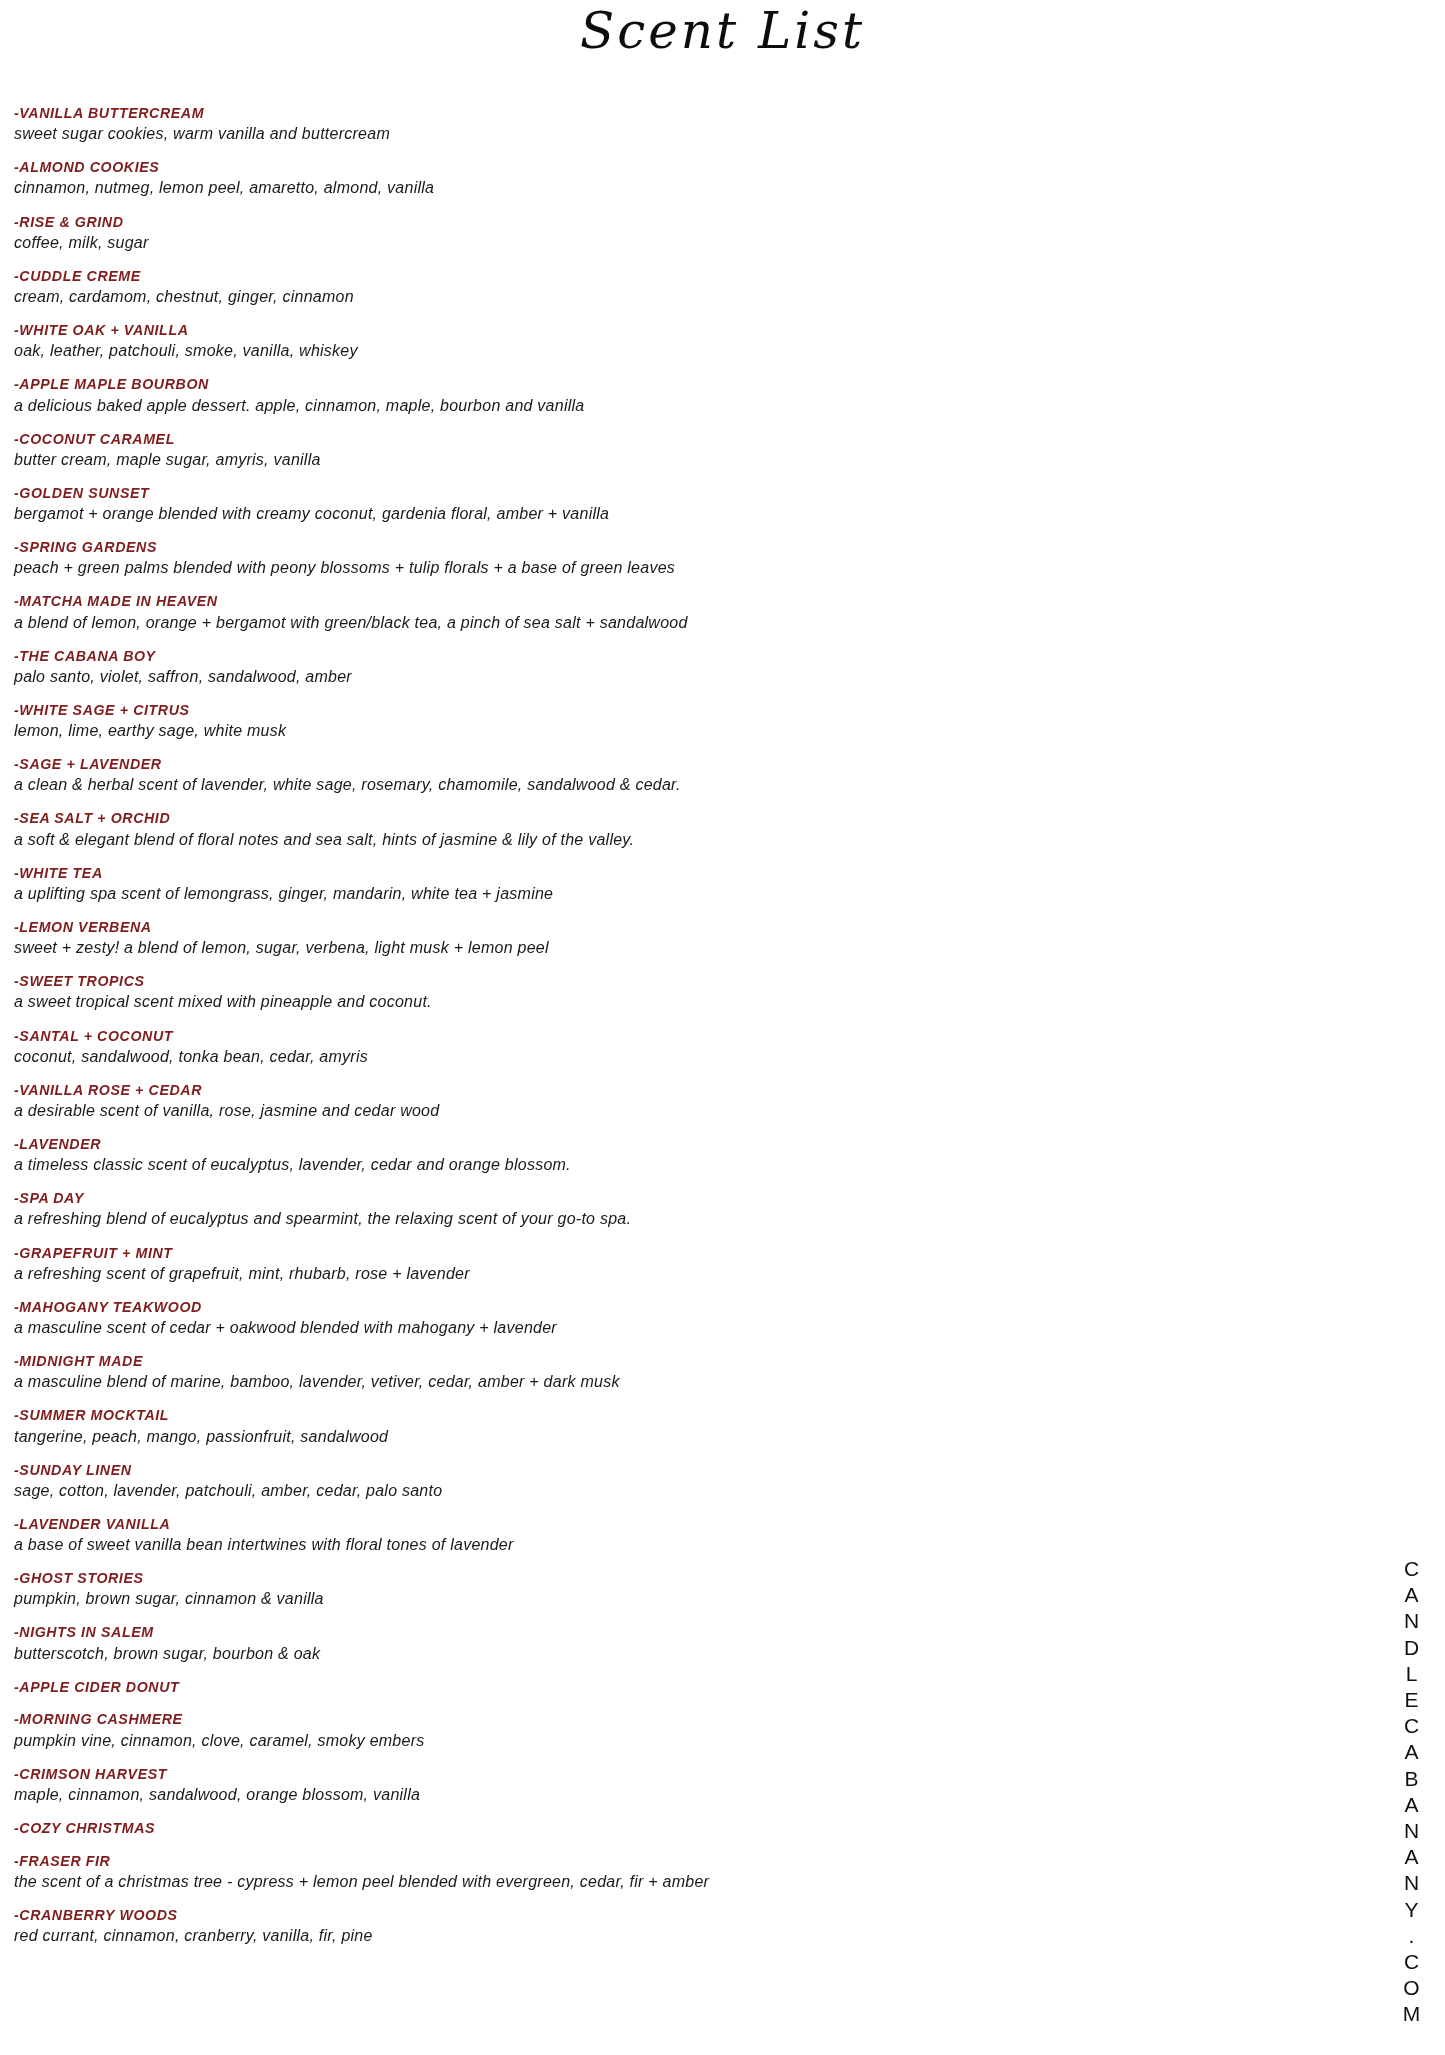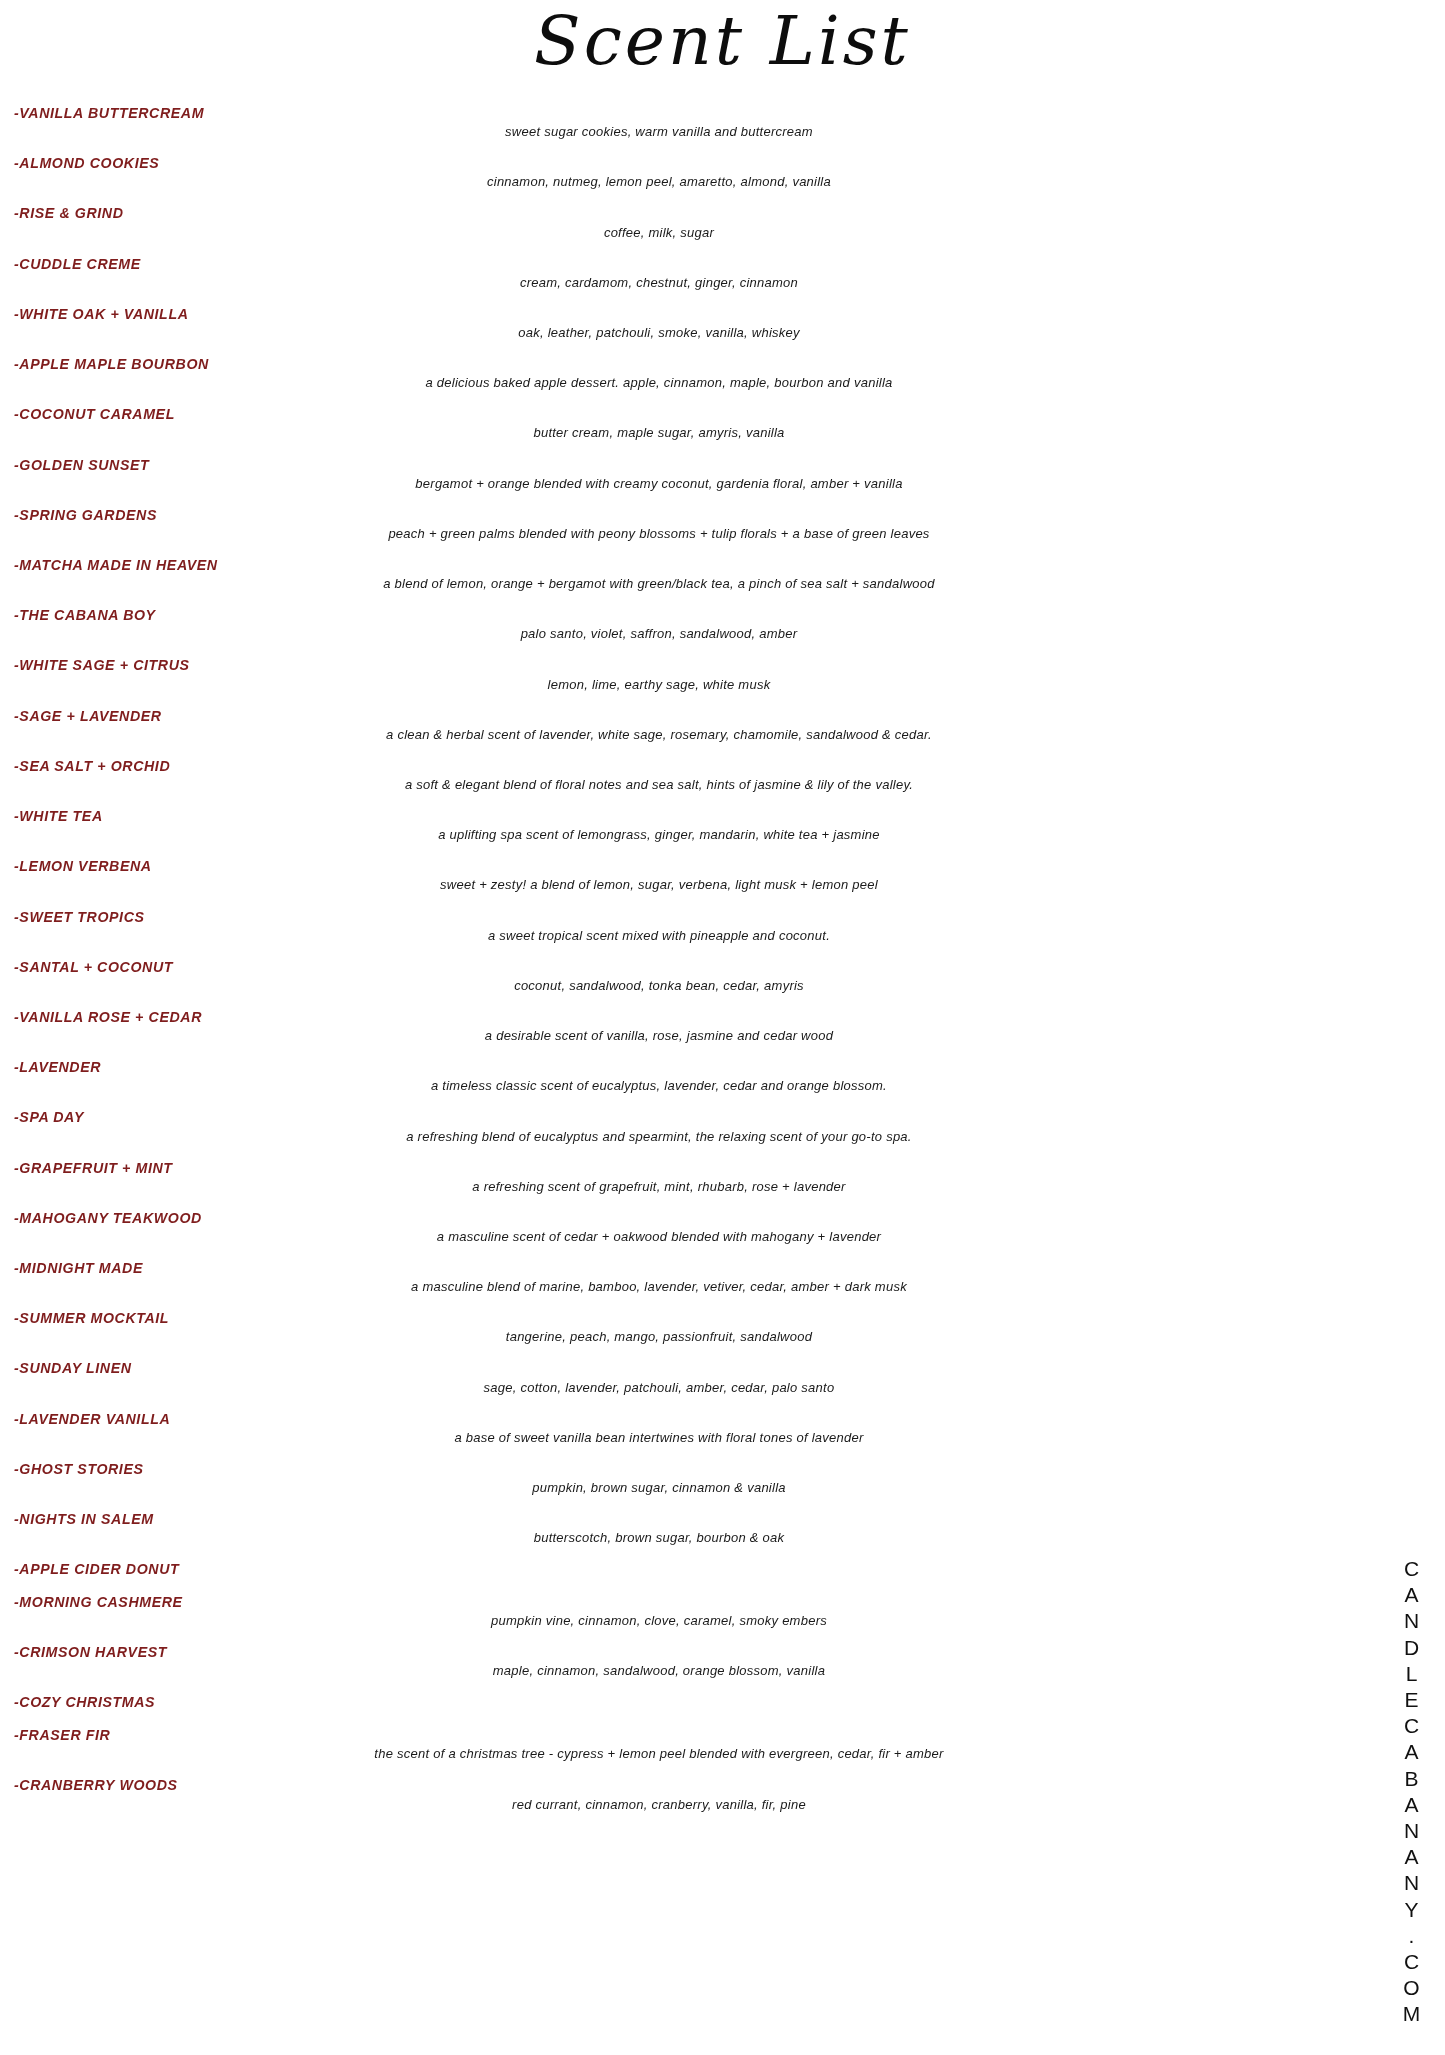--- a/index.html
+++ b/index.html
@@ -21,21 +21,21 @@
     inset: 0;
   }
   .title {
     position: absolute;
     top: 4px;
     left: 0;
     width: 1445px;
     text-align: center;
     font-family: "DejaVu Serif", serif;
     font-style: italic;
-    font-size: 68px;
+    font-size: 50px;
     letter-spacing: 3px;
     color: #0d0d0d;
     font-weight: 400;
     line-height: 1.1;
   }
   .scent-list {
     position: absolute;
     top: 104px;
     left: 14px;
     width: 1290px;
@@ -47,28 +47,27 @@
     font-size: 14.2px;
     font-weight: bold;
     font-style: italic;
     letter-spacing: 0.6px;
     line-height: 1.35;
     color: #7f1d1d;
     margin: 0;
     white-space: nowrap;
   }
   .scent-notes {
-    font-size: 13px;
+    font-size: 16px;
     font-style: italic;
     letter-spacing: 0.25px;
     line-height: 1.35;
     color: #1a1a1a;
     margin: 0;
     white-space: nowrap;
-    text-align: center;
   }
   .side-url {
     position: absolute;
     right: 22px;
     bottom: 26px;
     font-size: 21px;
     letter-spacing: 3.2px;
     color: #111111;
     writing-mode: vertical-rl;
     text-orientation: upright;

